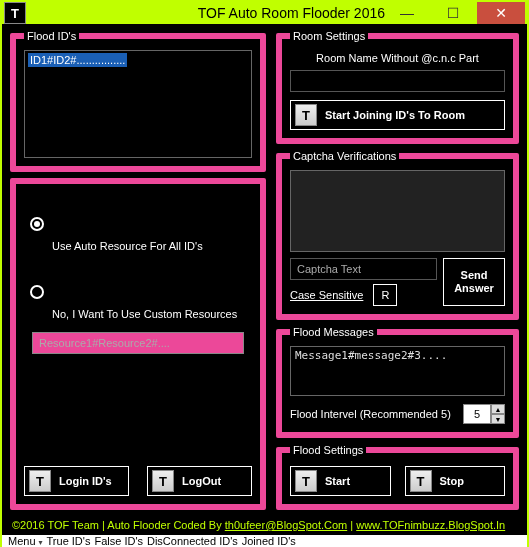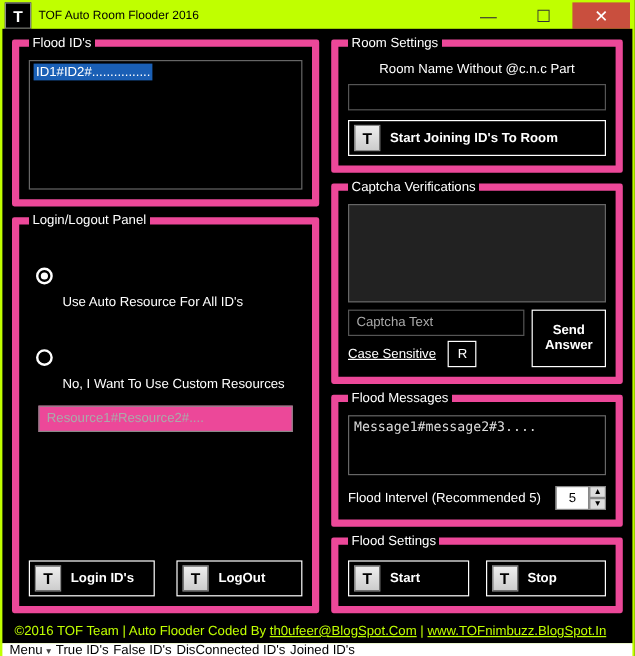--- a/index.html
+++ b/index.html
@@ -28,23 +28,23 @@
 .title-icon {
   width: 22px; height: 22px;
   background: #000;
   border: 1px solid #888;
   display: flex; align-items: center; justify-content: center;
   color: #fff; font-weight: bold; font-size: 13px;
   margin-right: 6px;
 }
 .titlebar-text {
   flex: 1;
-  text-align: left;
+  text-align: right;
   color: #000;
-  font-size: 10px;
+  font-size: 14px;
 }
 .win-controls { display: flex; gap: 2px; }
 .win-btn {
   width: 44px; height: 22px;
   display: flex; align-items: center; justify-content: center;
   color: #333; font-size: 14px; cursor: pointer;
 }
 .win-btn.close { background: #c94f3e; color: #fff; width: 48px; }
 
 .client {
@@ -224,21 +224,20 @@
 
       <div class="col-left">
         <fieldset class="fs-floodids">
           <legend>Flood ID's</legend>
           <div style="width:100%;height:108px;background:#000;border:1px solid #666;padding:2px 3px;">
             <span class="selected-text">ID1#ID2#................</span>
           </div>
         </fieldset>
 
         <fieldset class="login-panel">
-          <legend>Login/Logout Panel</legend>
 
           <div class="radio-row">
             <span class="radio checked"></span>
             <span class="radio-label">Use Auto Resource For All ID's</span>
           </div>
           <div class="radio-row">
             <span class="radio"></span>
             <span class="radio-label">No, I Want To Use Custom Resources</span>
           </div>
           <div class="pad-inner">

